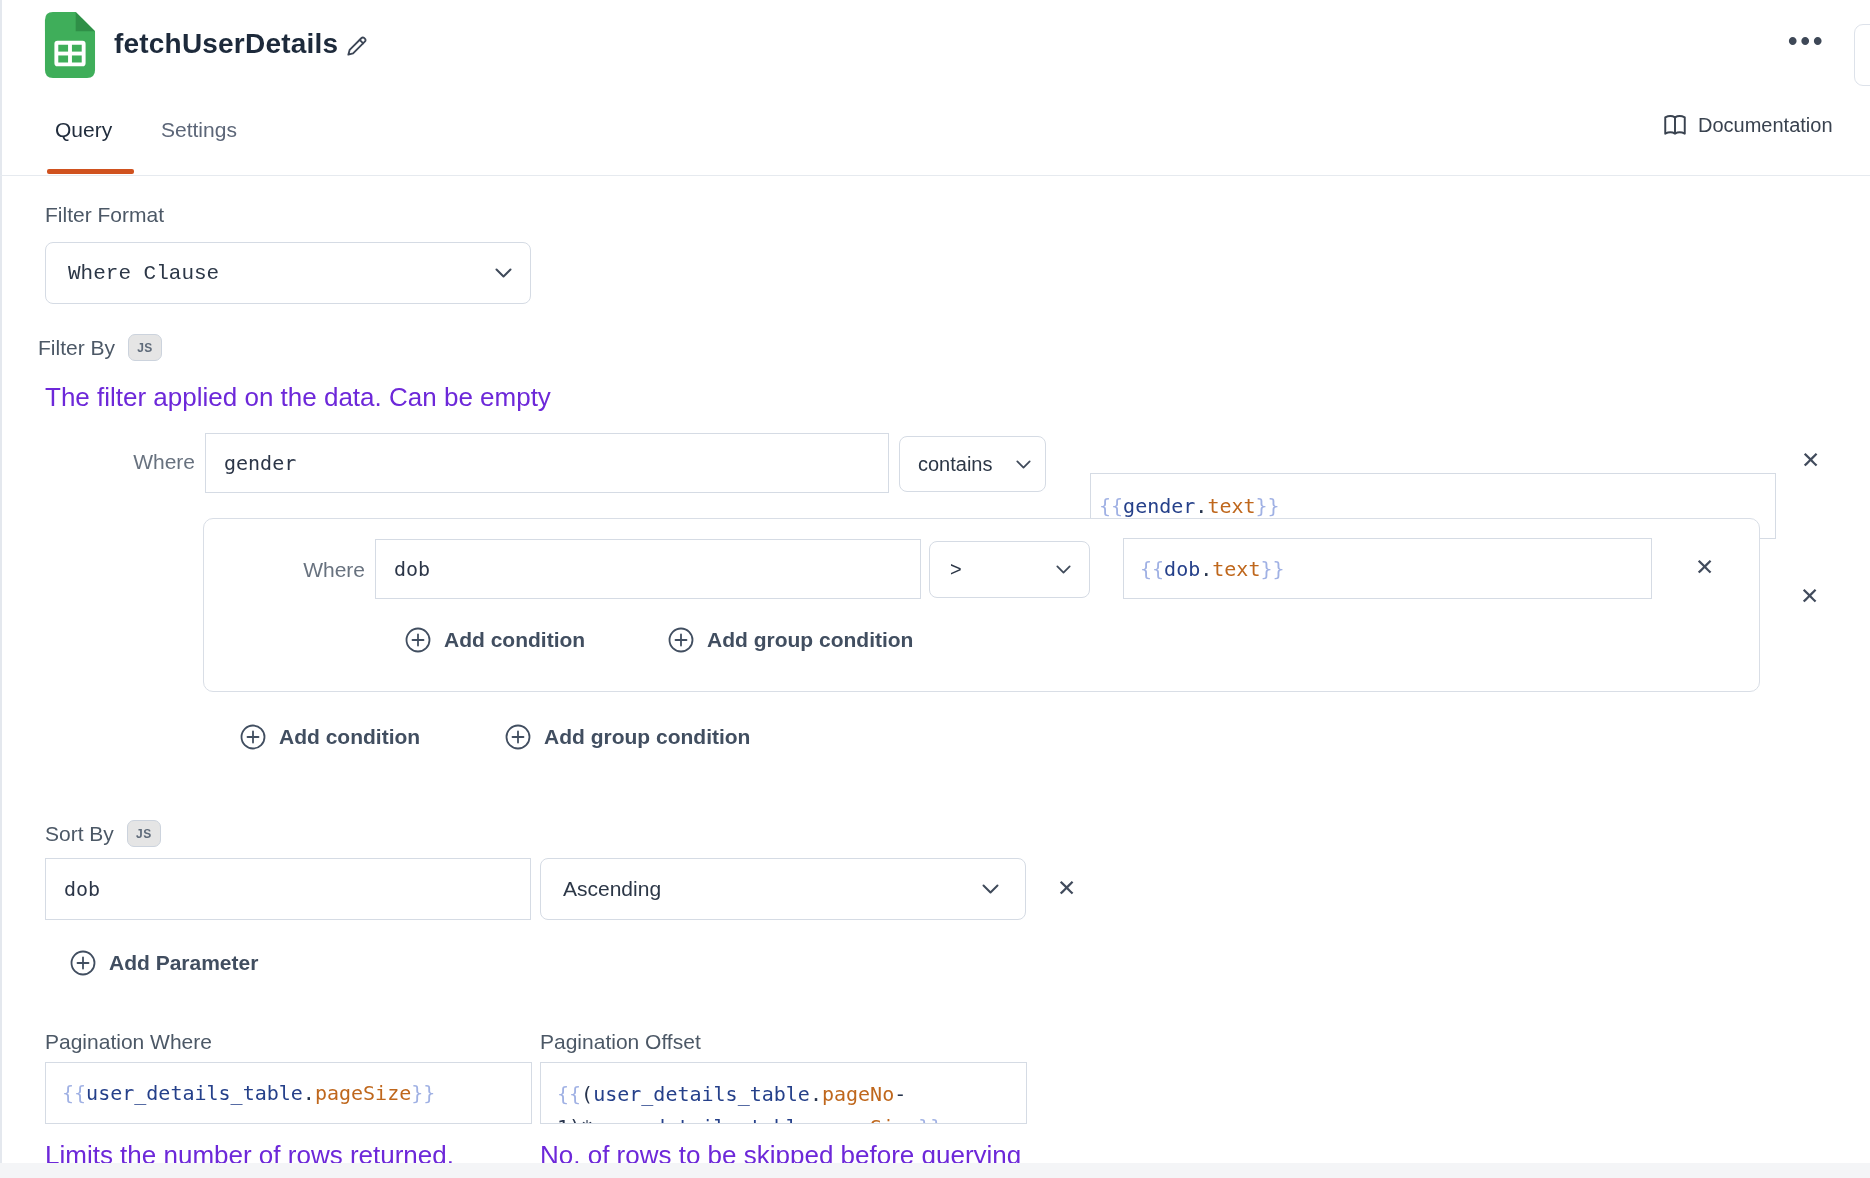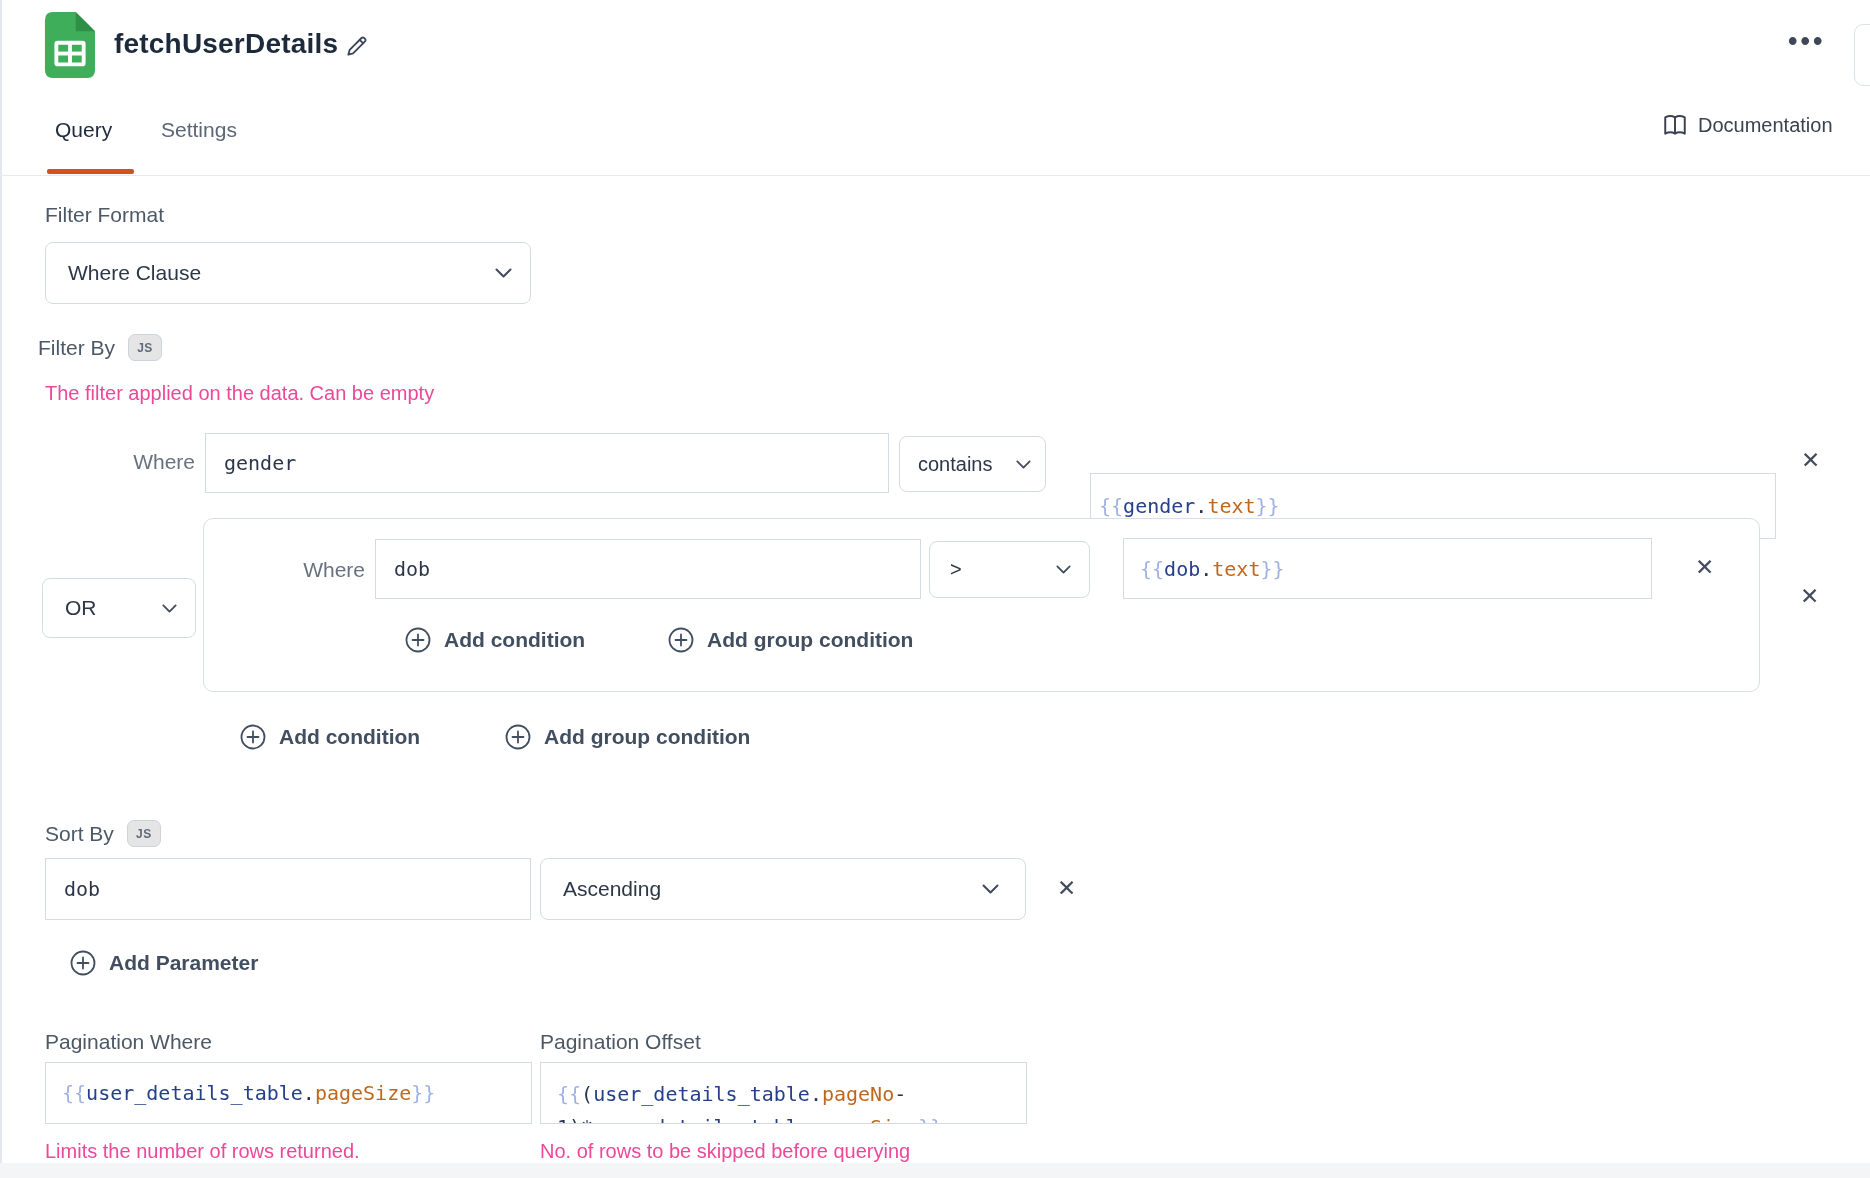--- a/index.html
+++ b/index.html
@@ -22,21 +22,21 @@
   .tab { top:118px; font-size:21px; cursor:pointer; }
   .tab-query { left:55px; color:#212d3d; font-weight:500; }
   .tab-settings { left:161px; color:#5c6678; }
   .tab-underline { left:47px; top:169px; width:87px; height:5px; background:#d0521f; border-radius:2px; }
   .tab-divider { left:0; top:175px; width:1870px; height:1px; background:#e6eaef; }
   .doc-link { left:1662px; top:113px; display:flex; align-items:center; gap:10px; cursor:pointer; }
   .doc-link span { font-size:20px; color:#39424f; }
 
   
   .sec-label { font-size:21px; color:#4c5866; }
-  .helper { font-size:20px; color:#ec4899; }
+  .helper { font-size:26px; color:#6d28d9; }
   .input-box { background:#fff; border:1px solid #d5dbe4; border-radius:0; display:flex; align-items:center; }
   .input-box.mono { font-family:"DejaVu Sans Mono", monospace; font-size:20px; color:#2c3648; padding-left:18px; }
   .select-box { background:#fff; border:1px solid #d5dbe4; border-radius:8px; display:flex; align-items:center; justify-content:space-between; cursor:pointer; }
   .select-box .sel-text { font-size:21px; color:#2c3747; padding-left:22px; }
   .select-box .chev { margin-right:18px; flex:0 0 auto; }
   .where-label { font-size:21px; color:#68727f; text-align:right; width:78px; }
   .x-btn { font-size:23px; color:#414b5c; cursor:pointer; line-height:1; }
   .js-badge { display:inline-flex; align-items:center; justify-content:center; width:34px; height:27px;
     border:1.5px solid #ccd3dd; border-radius:7px; font-size:12px; font-weight:600; color:#5f6b7a; letter-spacing:.5px; background:#e5e5e5; }
   .add-item { display:flex; align-items:center; gap:13px; cursor:pointer; }
@@ -44,21 +44,21 @@
 
   
   .code { font-family:"DejaVu Sans Mono", monospace; font-size:20px; white-space:pre; }
   .seg-b { color:#a0b1e4; }
   .seg-i { color:#25408a; }
   .seg-d { color:#27344d; }
   .seg-p { color:#bf671c; }
 
   
   .ff-label { left:45px; top:203px; }
-  .ff-select { left:45px; top:242px; width:486px; height:62px; }
+  .ff-select { left:45px; top:242px; width:486px; height:62px;font-family:Liberation Mono, monospace; }
 
   
   .fb-label-row { left:38px; top:334px; display:flex; align-items:center; gap:13px; }
   .fb-help { left:45px; top:382px; }
 
   .row1-where { left:117px; top:450px; }
   .row1-key   { left:205px; top:433px; width:684px; height:60px; }
   .row1-op    { left:899px; top:436px; width:147px; height:56px; }
   .row1-op .sel-text { font-size:20px; padding-left:18px; }
   .row1-op .chev { margin-right:14px; }
@@ -160,26 +160,20 @@
     <span class="sel-text">contains</span>
     <svg class="chev" width="15" height="9" viewBox="0 0 17 10" fill="none" stroke="#3f4a5a" stroke-width="2" stroke-linecap="round" stroke-linejoin="round">
         <path d="M1.5 1.5 L8.5 8.5 L15.5 1.5"></path>
       </svg>
   </div>
   <div class="abs input-box row1-val">
     <span class="code"><span class="seg-b">{{</span><span class="seg-i">gender</span><span class="seg-d">.</span><span class="seg-p">text</span><span class="seg-b">}}</span></span>
   </div>
   <div class="abs x-btn row1-x">✕</div>
 
-  <div class="abs select-box or-select">
-    <span class="sel-text">OR</span>
-    <svg class="chev" width="15" height="9" viewBox="0 0 17 10" fill="none" stroke="#3f4a5a" stroke-width="2" stroke-linecap="round" stroke-linejoin="round">
-        <path d="M1.5 1.5 L8.5 8.5 L15.5 1.5"></path>
-      </svg>
-  </div>
   <div class="abs group-box"></div>
 
   <div class="abs where-label g-where">Where</div>
   <div class="abs input-box mono g-key">dob</div>
   <div class="abs select-box g-op">
     <span class="sel-text">&gt;</span>
     <svg class="chev" width="15" height="9" viewBox="0 0 17 10" fill="none" stroke="#3f4a5a" stroke-width="2" stroke-linecap="round" stroke-linejoin="round">
         <path d="M1.5 1.5 L8.5 8.5 L15.5 1.5"></path>
       </svg>
   </div>

